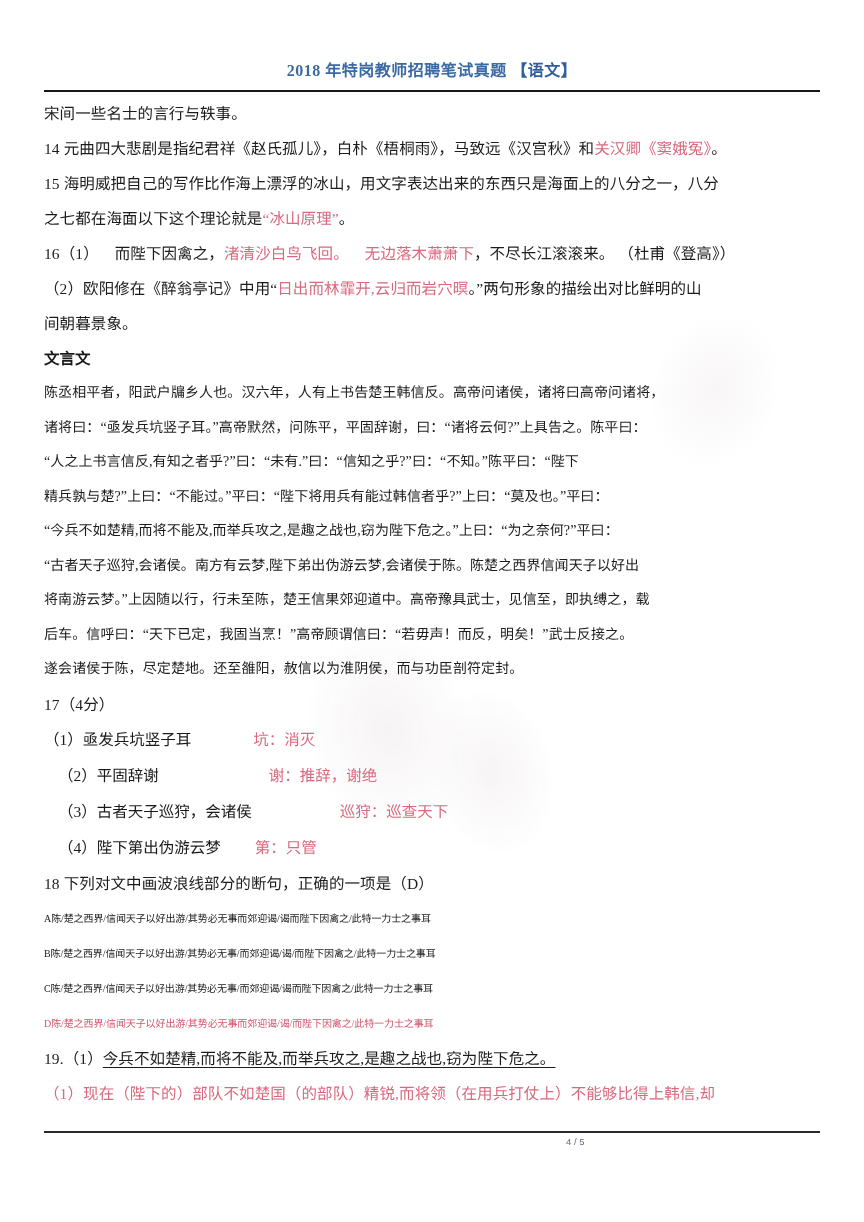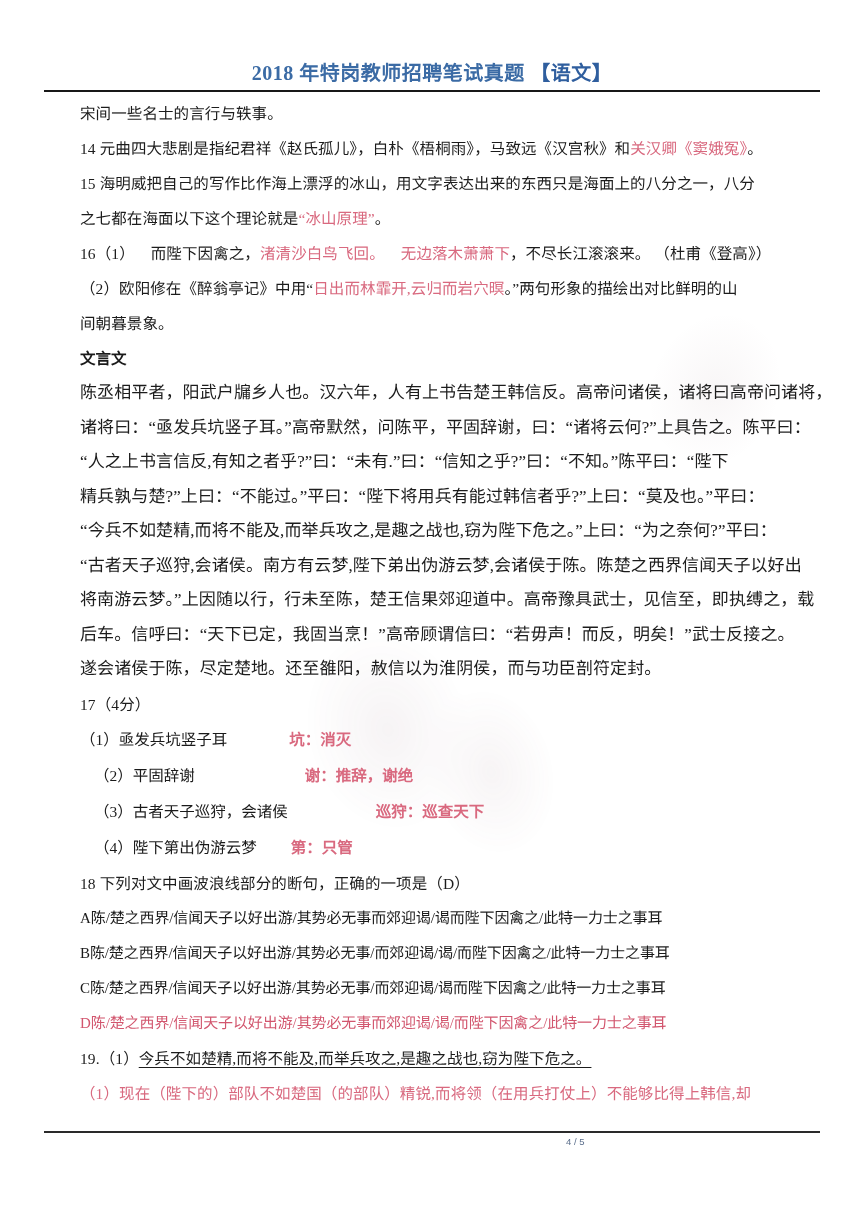--- a/index.html
+++ b/index.html
@@ -50,38 +50,37 @@
     opacity: 0.05;
     background: radial-gradient(ellipse 90px 110px at 50% 50%, #7a4a5a 0%, rgba(122,74,90,0) 72%);
     transform: rotate(22deg);
     z-index: 0;
   }
 
   .content {
     position: relative;
     z-index: 2;
     padding: 0;
-    margin-left: 36px;
   }
 
   
   .doc-header {
     position: absolute;
     left: 0;
     top: 0;
     width: 864px;
     height: 92px;
   }
   .doc-title {
     position: absolute;
     left: 0;
     top: 57px;
     width: 864px;
     text-align: center;
-    font-size: 20px;
+    font-size: 16px;
     font-weight: bold;
     letter-spacing: 0.5px;
     color: #3b6ba5;
     font-family: "Liberation Serif", "DejaVu Serif", serif;
     white-space: nowrap;
   }
   .doc-title .bracketed { color: #2f5e9e; }
   .header-rule {
     position: absolute;
     left: 44px;
@@ -117,34 +116,34 @@
 
   .uline {
     text-decoration: underline;
     text-underline-offset: 3px;
     text-decoration-thickness: 1px;
   }
 
   .section-label { font-size: 15.5px; line-height: 35px; font-weight: bold; }
 
   
-  .passage .line { line-height: 34.5px; font-size: 17px; }
+  .passage .line { line-height: 34.5px; font-size: 14px; }
 
   
   .vocab-row {
     font-size: 15.5px;
     line-height: 36px;
     white-space: nowrap;
   }
   .vocab-term { display: inline-block; }
-  .vocab-gloss { color: #d9697f; font-weight: bold; }
+  .vocab-gloss { color: #d9697f; }
 
   
   .choice {
-    font-size: 15px;
+    font-size: 10px;
     line-height: 35px;
     white-space: nowrap;
     letter-spacing: -0.1px;
   }
   .choice.answer { color: #d2566e; }
 
   
   .footer-rule {
     position: absolute;
     left: 44px;

